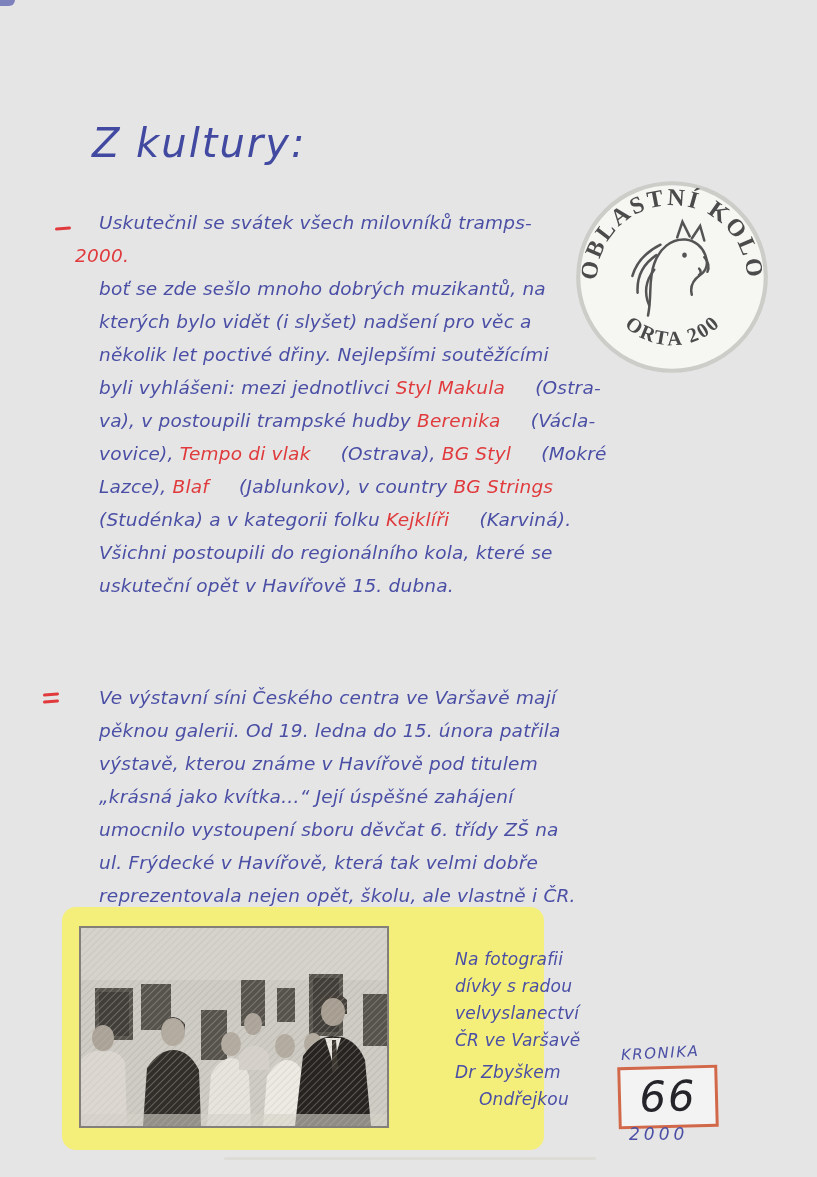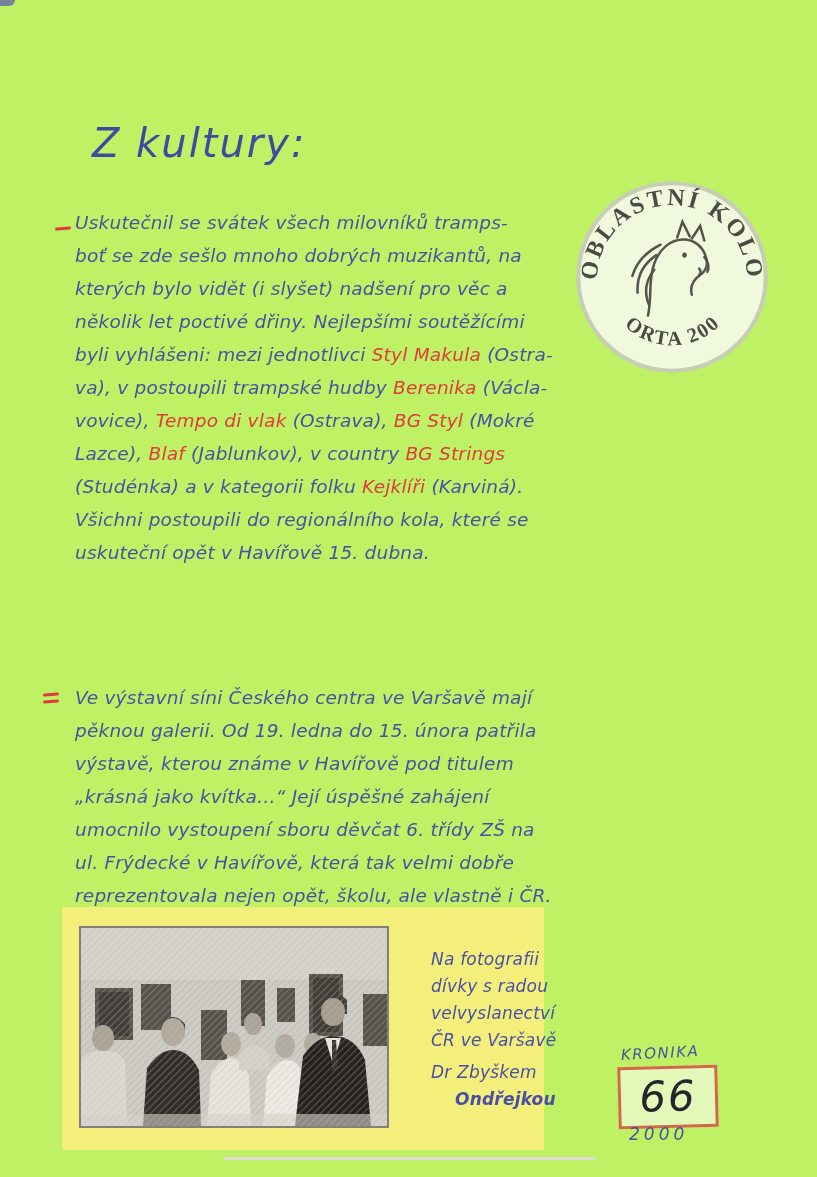--- a/index.html
+++ b/index.html
@@ -1,52 +1,52 @@
 <!DOCTYPE html>
 <html><head>
 <meta charset="utf-8">
 <style>
   html,body{margin:0;padding:0;background:#ffffff;}
   .page{
     position:relative; width:817px; height:1177px; overflow:hidden;
-    background:#bef264;
+    background:#e5e5e5;
     font-family:"DejaVu Sans",sans-serif;
   }
   :root{
     --pen-blue:#4a4fa5;
     --pen-red:#e03a3c;
     --hl-yellow:#f4ef7b;
     --box-orange:#d2684a;
     --stamp-ink:#4a4a4a;
   }
   .corner-mark{position:absolute;left:0;top:0;width:15px;height:6px;background:#5a5fae;border-radius:0 0 8px 0;opacity:.75;}
   .title{
     position:absolute;left:92px;top:120px;margin:0;
     font:italic 400 40px/1.15 "DejaVu Sans",sans-serif;
     color:#4149a0;letter-spacing:2px;font-weight:400;
   }
   .hw{font:italic 18.5px/33px "DejaVu Sans",sans-serif;color:var(--pen-blue);letter-spacing:.2px;}
   .hw-line{height:33px;white-space:nowrap;}
   [data-c="red"]{color:var(--pen-red);}
-  [data-c="blue"]{color:var(--pen-blue);}
+  [data-c="blue"]{color:var(--pen-blue);margin-left:24px;}
   .article1{position:absolute;left:75px;top:206px;}
   .article2{position:absolute;left:75px;top:681px;}
   .marker{position:absolute;}
   .marker i{display:block;width:16px;height:3.4px;background:var(--pen-red);border-radius:2px;margin-bottom:3.6px;transform:rotate(-5deg);}
   .m1{left:55px;top:227px;}
   .m2{left:43px;top:693px;}
   .stamp{position:absolute;left:573px;top:178px;width:198px;height:198px;opacity:.93;}
   .stamp svg{display:block;width:100%;height:100%;}
-  .highlight{position:absolute;left:62px;top:907px;width:482px;height:243px;background:var(--hl-yellow);border-radius:2px;}
+  .highlight{position:absolute;left:62px;top:907px;width:482px;height:243px;background:var(--hl-yellow);border-radius:14px;}
   .photo{position:absolute;left:17px;top:19px;width:306px;height:198px;border:2px solid rgba(70,66,60,.55);background:#cfccc5;}
   .photo svg{display:block;width:100%;height:100%;}
   .caption{position:absolute;left:369px;top:39px;}
   .caption .hw-line{height:27px;font-size:17px;line-height:27px;}
   .caption .hw-line:nth-child(5){margin-top:5px;}
-  .caption .hw-line:nth-child(6){padding-left:24px;font-weight:bold;}
+  .caption .hw-line:nth-child(6){padding-left:24px;}
   .kr-label{position:absolute;left:621px;top:1046px;font:italic 15px/1 "DejaVu Sans",sans-serif;color:var(--pen-blue);letter-spacing:1.5px;transform:rotate(-3deg);}
   .kr-box{position:absolute;left:618px;top:1066px;width:94px;height:56px;border:3px solid var(--box-orange);transform:rotate(-1.5deg);display:flex;align-items:center;justify-content:center;background:rgba(255,255,255,.55);}
   .kr-num{font:italic 42px/1 "DejaVu Sans",sans-serif;color:#24242a;letter-spacing:2px;}
   .kr-year{position:absolute;left:629px;top:1126px;font:italic 17px/1 "DejaVu Sans",sans-serif;color:var(--pen-blue);letter-spacing:4px;}
   .scan-line{position:absolute;left:224px;top:1157px;width:372px;height:3px;background:#dddcd6;border-radius:2px;}
 </style>
 </head>
 <body>
 
 <div class="page">
@@ -80,20 +80,21 @@
         <path d="M121,87 C123,89 123,92 121,93"></path>
       </g>
     </svg>
   </div>
 
   <span class="marker m1">
       <i></i>
     </span>
   <div class="hw article1">
       <div class="hw-line"><span data-c="blue">Uskutečnil se svátek všech milovníků tramps-</span></div>
+      <div class="hw-line"><span data-c="red">2000.</span></div>
       <div class="hw-line"><span data-c="blue">boť se zde sešlo mnoho dobrých muzikantů, na</span></div>
       <div class="hw-line"><span data-c="blue">kterých bylo vidět (i slyšet) nadšení pro věc a</span></div>
       <div class="hw-line"><span data-c="blue">několik let poctivé dřiny. Nejlepšími soutěžícími</span></div>
       <div class="hw-line"><span data-c="blue">byli vyhlášeni: mezi jednotlivci </span><span data-c="red">Styl Makula</span><span data-c="blue"> (Ostra-</span></div>
       <div class="hw-line"><span data-c="blue">va), v postoupili trampské hudby </span><span data-c="red">Berenika</span><span data-c="blue"> (Václa-</span></div>
       <div class="hw-line"><span data-c="blue">vovice), </span><span data-c="red">Tempo di vlak</span><span data-c="blue"> (Ostrava), </span><span data-c="red">BG Styl</span><span data-c="blue"> (Mokré</span></div>
       <div class="hw-line"><span data-c="blue">Lazce), </span><span data-c="red">Blaf</span><span data-c="blue"> (Jablunkov), v country </span><span data-c="red">BG Strings</span></div>
       <div class="hw-line"><span data-c="blue">(Studénka) a v kategorii folku </span><span data-c="red">Kejklíři</span><span data-c="blue"> (Karviná).</span></div>
       <div class="hw-line"><span data-c="blue">Všichni postoupili do regionálního kola, které se</span></div>
       <div class="hw-line"><span data-c="blue">uskuteční opět v Havířově 15. dubna.</span></div>

